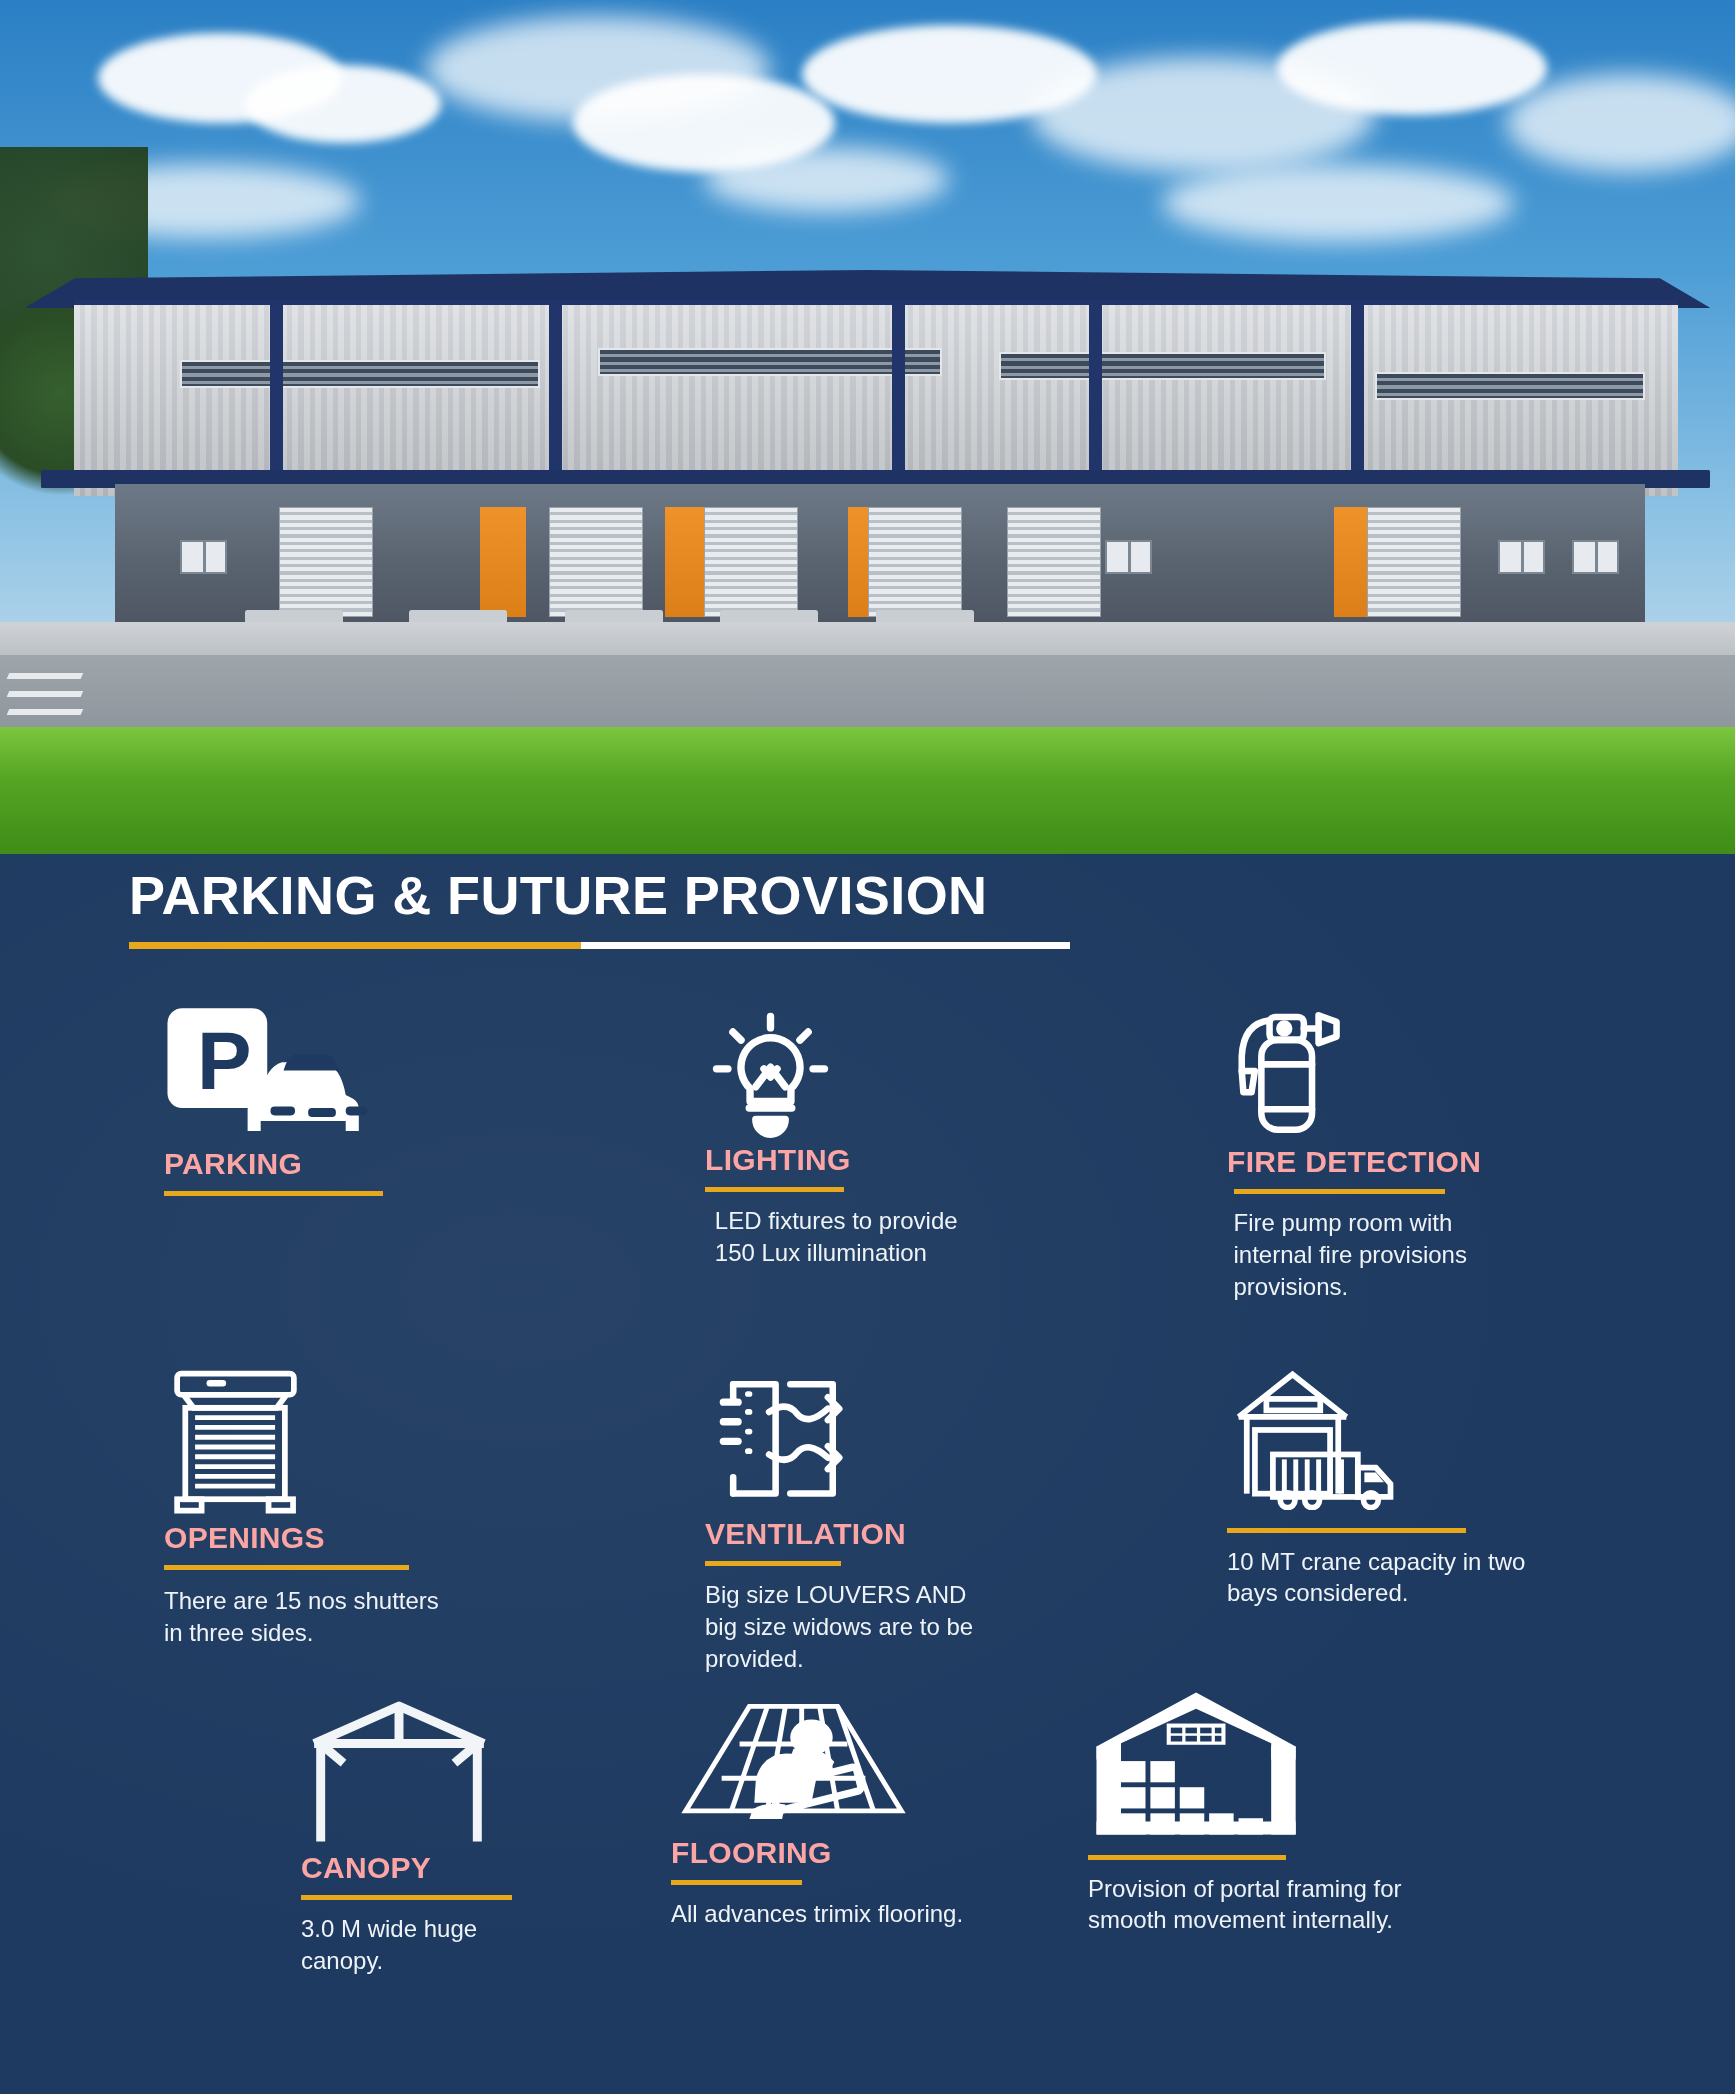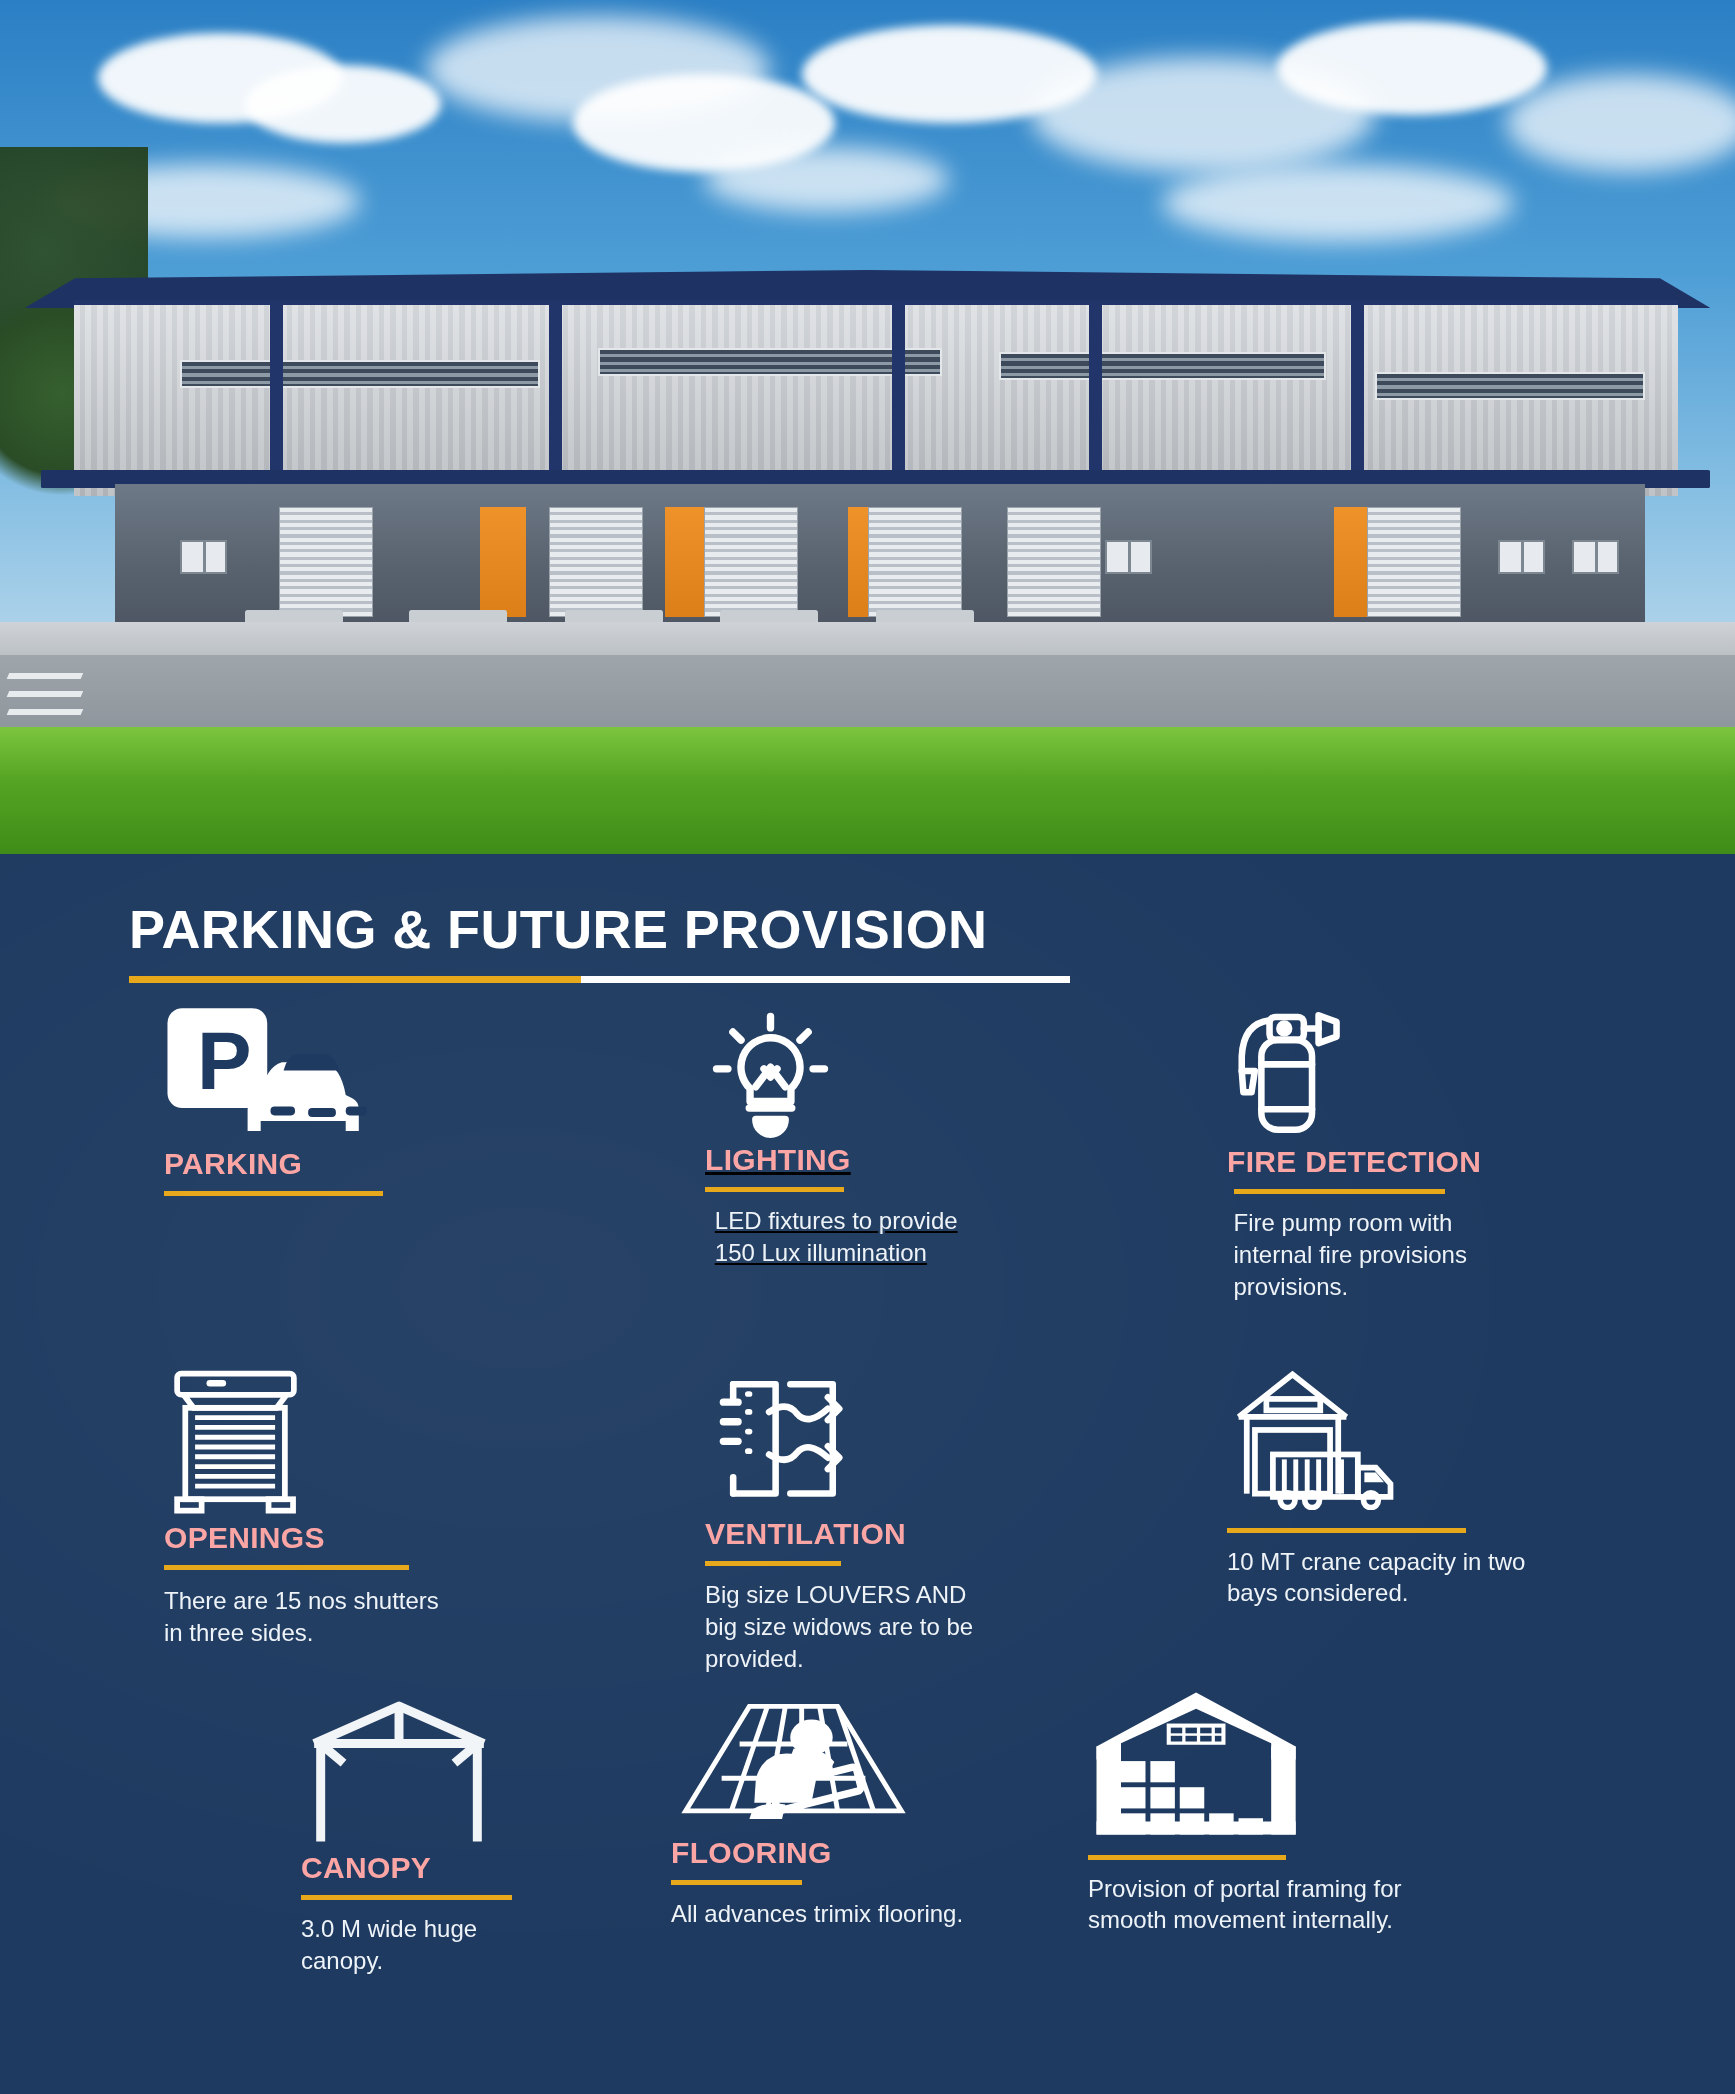--- a/index.html
+++ b/index.html
@@ -88,21 +88,21 @@
   
   .panel {
     position:absolute; left:0; top:854px; width:1736px; height:1241px;
     background:#1e3a60;
   }
   .panel::before{
     content:""; position:absolute; inset:0;
     background: radial-gradient(ellipse at 30% 35%, rgba(255,255,255,.045), rgba(0,0,0,0) 60%);
   }
 
-  .head { position:absolute; left:129px; top:867px; width:1113px;margin-top:34px; }
+  .head { position:absolute; left:129px; top:867px; width:1113px; }
   .head h1 {
     color:#ffffff; font-size:54px; font-weight:bold; letter-spacing:0.4px;
     line-height:1.05; white-space:nowrap;
   }
   .rule2 { position:relative; margin-top:18px; height:7.4px; width:941px; display:flex; }
   .rule2 .y { width:48%; background:#e8a81c; }
   .rule2 .w { width:52%; background:#ffffff; }
 
   .grid { position:absolute; left:0; top:966px; width:1736px; }
 
@@ -226,21 +226,21 @@
             <rect x="130" y="124" width="30" height="11" rx="5"></rect>
             <rect x="176" y="126" width="34" height="11" rx="5"></rect>
             <rect x="222" y="124" width="26" height="11" rx="5"></rect>
           </g>
         </svg>
       </span>
       <div class="ttl">PARKING</div>
       <div class="yrule" style="width:219px;"></div>
     </div>
 
-    <div class="cell" style="left:705px; top:39px; width:385px;text-decoration:underline;">
+    <div class="cell" style="left:705px; top:39px; width:385px;">
       <span class="icon">
         <svg width="131" height="135" viewBox="0 0 160 165" fill="none" stroke="#ffffff" stroke-width="9" stroke-linecap="round" stroke-linejoin="round">
           <path d="M80 40 a36 36 0 0 1 25 62 v16 h-50 v-16 A36 36 0 0 1 80 40z"></path>
           <path d="M62 100 l18-24 18 24"></path>
           <path d="M72 78 l8 10 8-10"></path>
           <path d="M54 126 h52"></path>
           <path d="M62 140 h36 a18 18 0 0 1 -36 0z" fill="#ffffff"></path>
           <path d="M80 14 v14"></path>
           <path d="M34 33 l10 10"></path>
           <path d="M126 33 l-10 10"></path>

